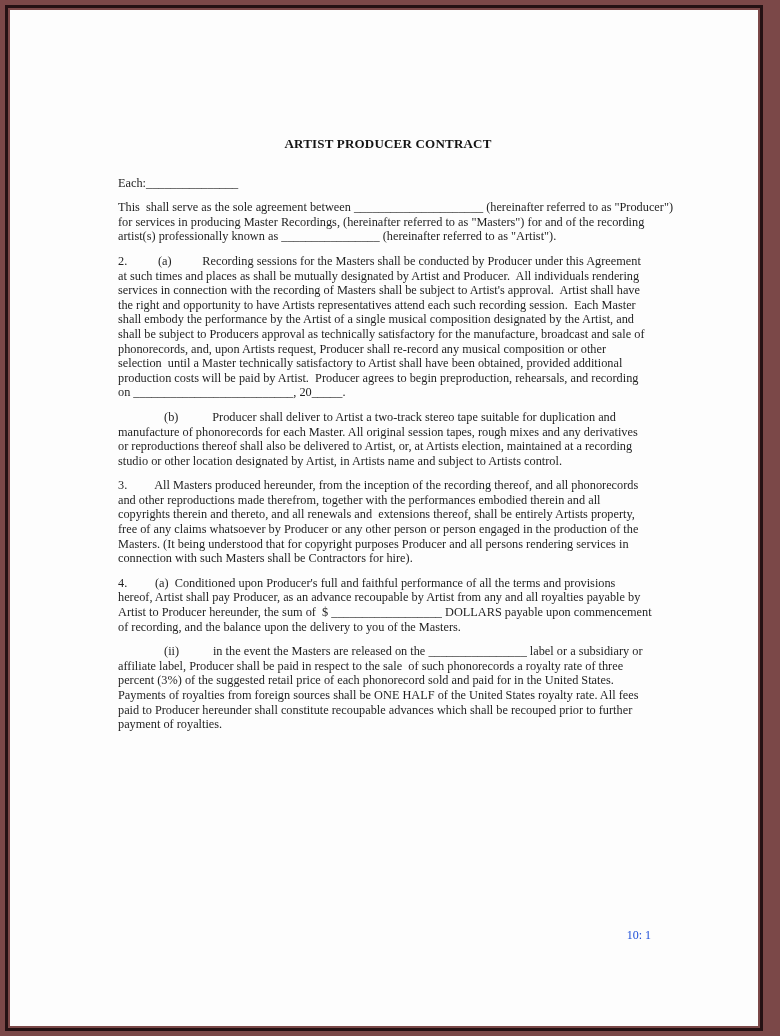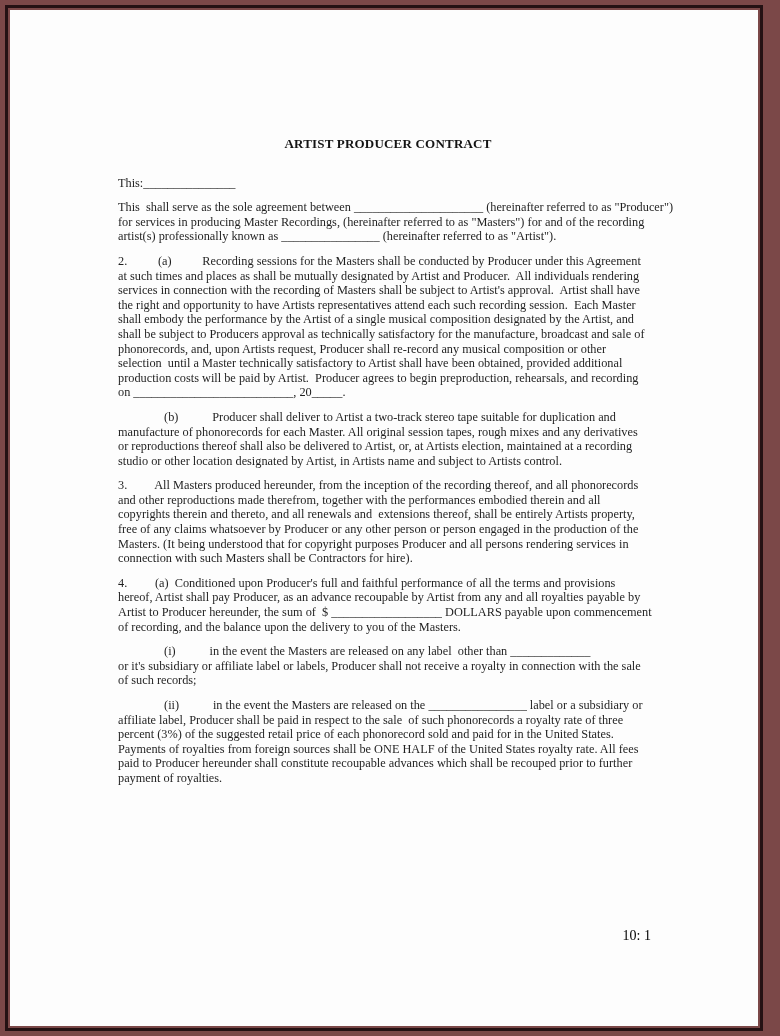--- a/index.html
+++ b/index.html
@@ -47,33 +47,33 @@
     white-space: pre;
     margin: 10px 0 0 0;
     color: #1f1f1f;
   }
   .para.date-line { margin-top: 24px; }
   .para.section-1 { margin-top: 24px; }
   .page-footer {
     position: absolute;
     top: 918px;
     right: 107px;
-    font-size: 14px;
-    color: #000000;
+    font-size: 12px;
+    color: #1d4ed8;
   }
 </style>
 </head>
 <body>
 
 <div class="frame-outer">
   <div class="frame-line"></div>
   <div class="paper">
     <div class="content">
       <h1 class="doc-title">ARTIST PRODUCER CONTRACT</h1>
-      <div class="para date-line">This:_______________</div>
+      <div class="para date-line">Each:_______________</div>
       <div class="para">This  shall serve as the sole agreement between _____________________ (hereinafter referred to as "Producer")
 for services in producing Master Recordings, (hereinafter referred to as "Masters") for and of the recording
 artist(s) professionally known as ________________ (hereinafter referred to as "Artist").</div>
       <div class="para">2.          (a)          Recording sessions for the Masters shall be conducted by Producer under this Agreement
 at such times and places as shall be mutually designated by Artist and Producer.  All individuals rendering
 services in connection with the recording of Masters shall be subject to Artist's approval.  Artist shall have
 the right and opportunity to have Artists representatives attend each such recording session.  Each Master
 shall embody the performance by the Artist of a single musical composition designated by the Artist, and
 shall be subject to Producers approval as technically satisfactory for the manufacture, broadcast and sale of
 phonorecords, and, upon Artists request, Producer shall re-record any musical composition or other
@@ -87,23 +87,20 @@
       <div class="para">3.         All Masters produced hereunder, from the inception of the recording thereof, and all phonorecords
 and other reproductions made therefrom, together with the performances embodied therein and all
 copyrights therein and thereto, and all renewals and  extensions thereof, shall be entirely Artists property,
 free of any claims whatsoever by Producer or any other person or person engaged in the production of the
 Masters. (It being understood that for copyright purposes Producer and all persons rendering services in
 connection with such Masters shall be Contractors for hire).</div>
       <div class="para">4.         (a)  Conditioned upon Producer's full and faithful performance of all the terms and provisions
 hereof, Artist shall pay Producer, as an advance recoupable by Artist from any and all royalties payable by
 Artist to Producer hereunder, the sum of  $ __________________ DOLLARS payable upon commencement
 of recording, and the balance upon the delivery to you of the Masters.</div>
-      <div class="para">               (i)           in the event the Masters are released on any label  other than _____________
-or it's subsidiary or affiliate label or labels, Producer shall not receive a royalty in connection with the sale
-of such records;</div>
       <div class="para">               (ii)           in the event the Masters are released on the ________________ label or a subsidiary or
 affiliate label, Producer shall be paid in respect to the sale  of such phonorecords a royalty rate of three
 percent (3%) of the suggested retail price of each phonorecord sold and paid for in the United States.
 Payments of royalties from foreign sources shall be ONE HALF of the United States royalty rate. All fees
 paid to Producer hereunder shall constitute recoupable advances which shall be recouped prior to further
 payment of royalties.</div>
     </div>
     <div class="page-footer">10: 1</div>
   </div>
 </div>

